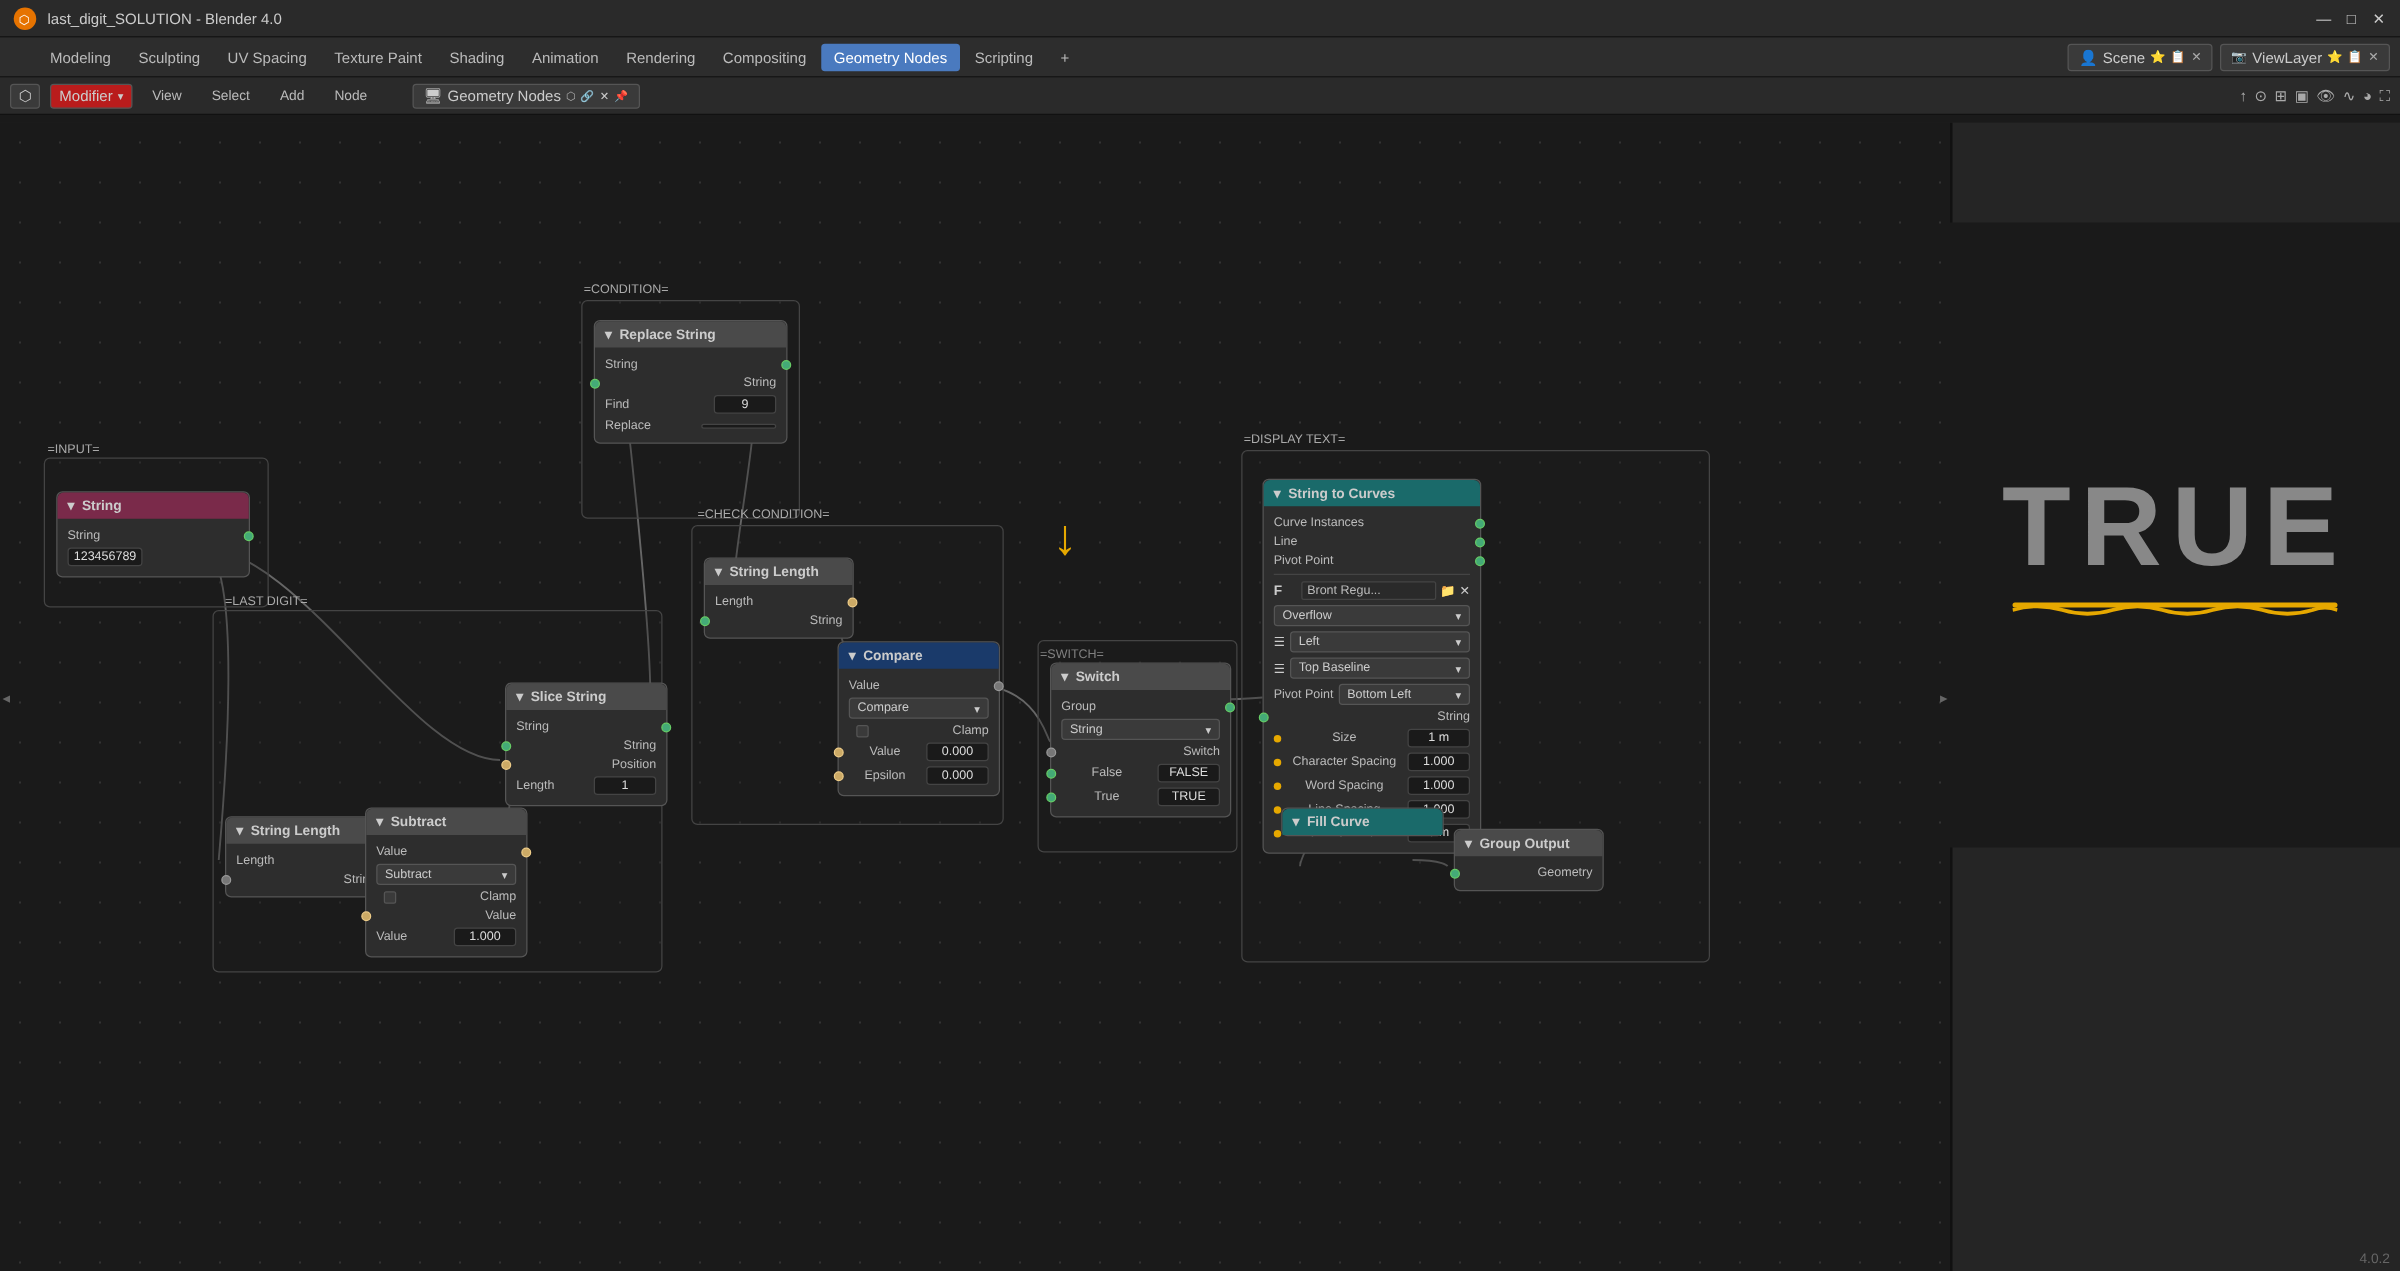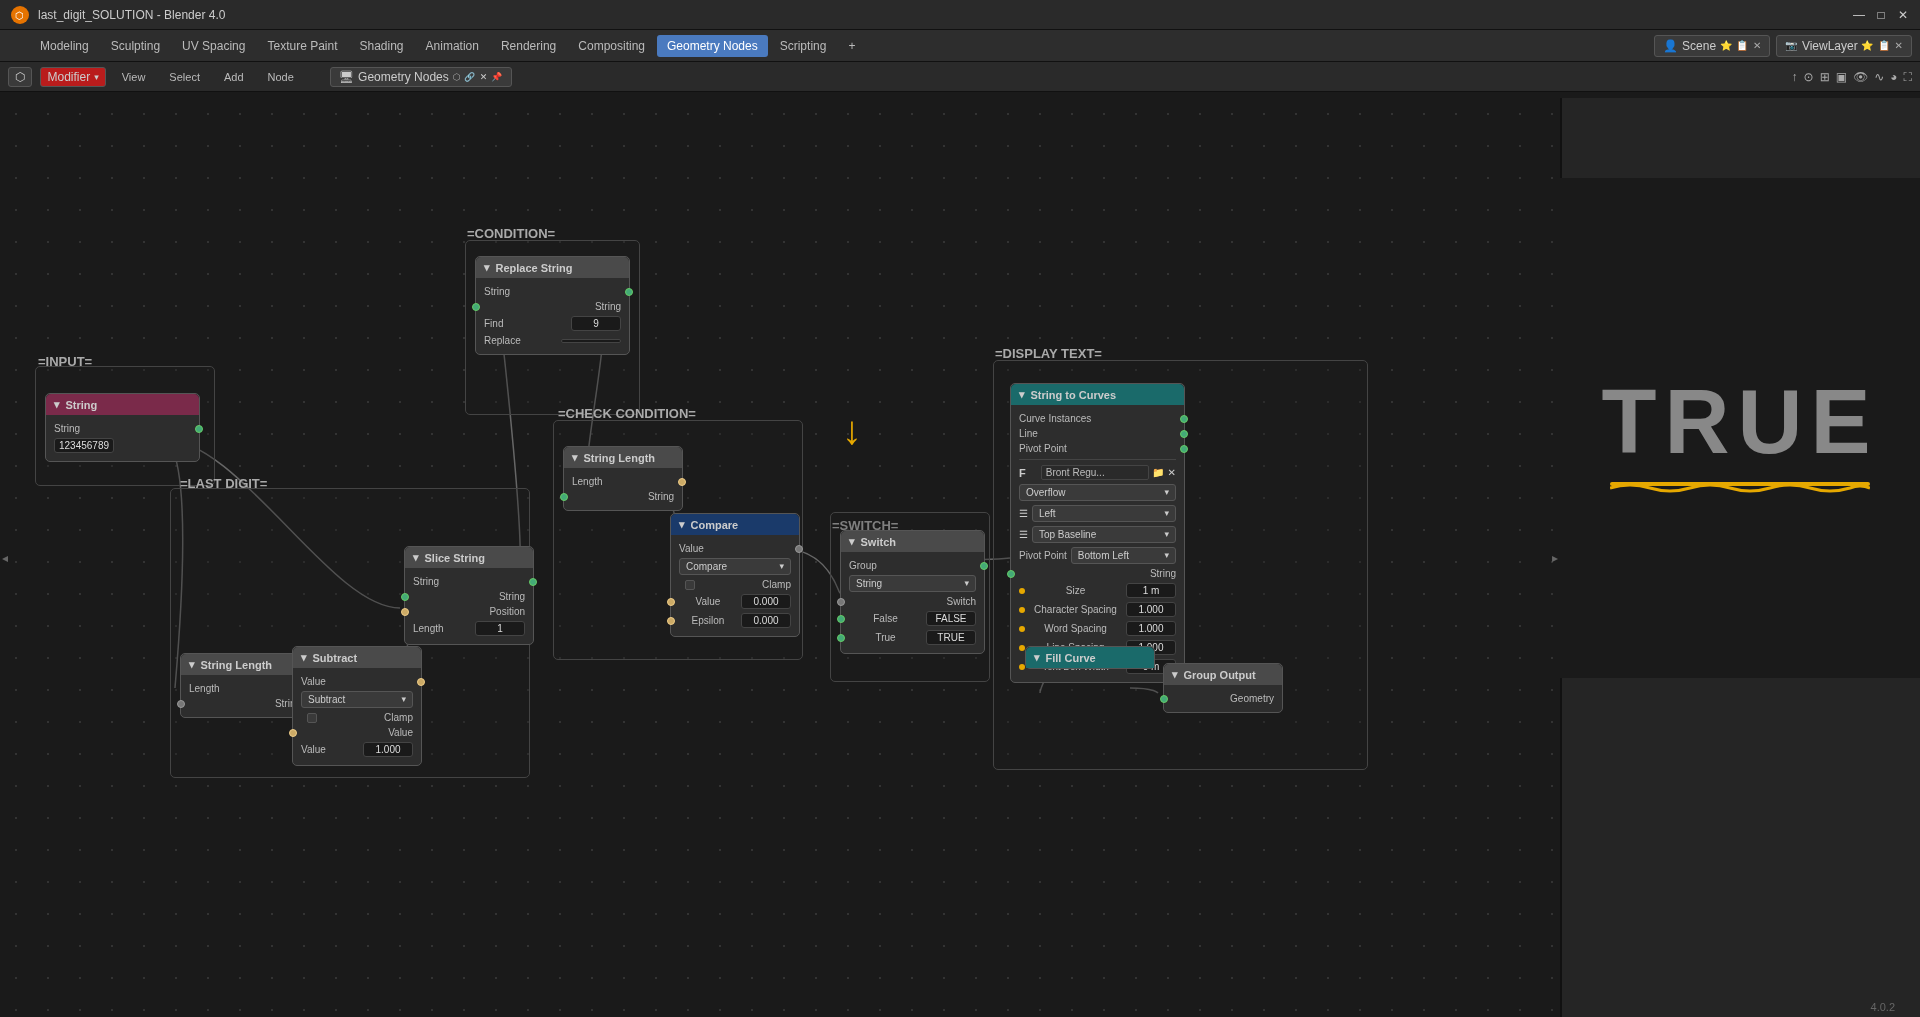--- a/index.html
+++ b/index.html
@@ -125,22 +125,22 @@
       color: #ddd;
       font-size: 10px;
       min-width: 50px;
       text-align: center;
     }
 
     
     .frame-label {
       position: absolute;
       color: #aaa;
-      font-size: 13px;
-      font-weight: bold;
+      font-size: 10px;
+      font-weight: normal;
     }
 
     
     .yellow-arrow {
       position: absolute;
       color: #e6a800;
       font-size: 40px;
       font-weight: bold;
     }
 
@@ -213,21 +213,21 @@
     .node-gray-header { background: #4a4a4a; }
     .dropdown-btn {
       background: #3a3a3a;
       border: 1px solid #555;
       border-radius: 3px;
       padding: 2px 6px;
       color: #ccc;
       font-size: 10px;
       cursor: pointer;
       display: flex;
-      align-items: flex-start;
+      align-items: flex-end;
       gap: 4px;
       width: 100%;
     }
 
     .tabs-row {
       display: flex;
       gap: 2px;
       padding: 3px 6px;
     }
     .tab-btn {
@@ -244,21 +244,21 @@
     #connections-svg {
       position: absolute;
       top: 0; left: 0;
       width: 100%; height: 100%;
       pointer-events: none;
     }
 
     .version-label {
       position: absolute;
       bottom: 4px;
-      right: 25px;
+      right: 8px;
       color: #666;
       font-size: 11px;
     }
 
     .node-separator {
       height: 1px;
       background: #444;
       margin: 3px 0;
     }
   </style>

